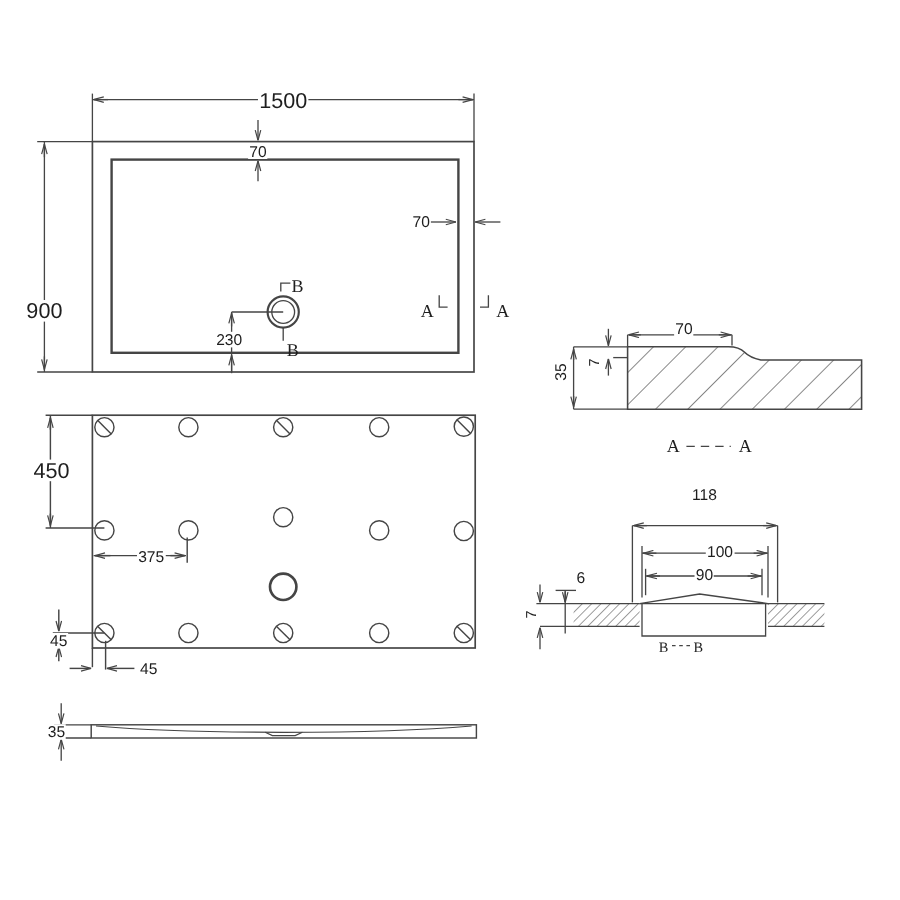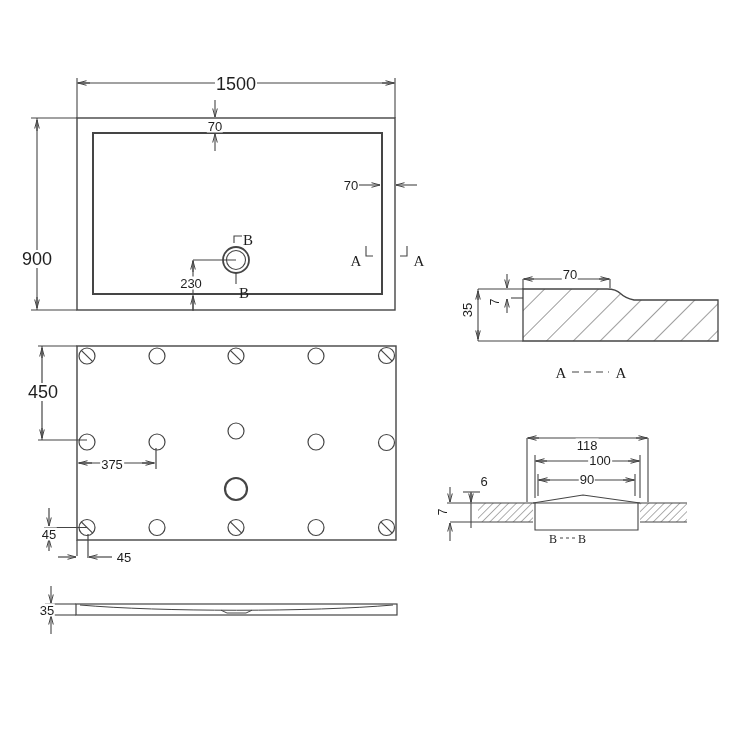--- a/index.html
+++ b/index.html
@@ -195,33 +195,33 @@
 <div class="lbl" style="left:215px;top:126px;">70</div>
 <div class="lbl lbl-lg" style="left:37px;top:213px;margin-top:46px;">900</div>
 <div class="lbl" style="left:351px;top:185px;">70</div>
 <div class="lbl" style="left:191px;top:283px;text-align:center;">230</div>
 <div class="lbl ser" style="left:248px;top:240px;">B</div>
 <div class="lbl ser" style="left:244px;top:293px;">B</div>
 <div class="lbl ser" style="left:356px;top:261px;">A</div>
 <div class="lbl ser" style="left:419px;top:261px;">A</div>
 
 <div class="lbl lbl-lg" style="left:43px;top:392px;text-align:right;">450</div>
-<div class="lbl" style="left:112px;top:464px;">375</div>
+<div class="lbl" style="left:126px;top:464px;">375</div>
 <div class="lbl" style="left:49px;top:534px;">45</div>
 <div class="lbl" style="left:124px;top:557px;">45</div>
 
 <div class="lbl" style="left:47px;top:610px;">35</div>
 
 <div class="lbl" style="left:570px;top:274px;">70</div>
 <div class="lbl lbl-sm rot" style="left:495px;top:302px;">7</div>
 <div class="lbl rot" style="left:467px;top:310px;">35</div>
 <div class="lbl ser" style="left:561px;top:373px;">A</div>
 <div class="lbl ser" style="left:621px;top:373px;">A</div>
 
-<div class="lbl" style="left:587px;top:445px;">118</div>
+<div class="lbl" style="left:587px;top:412px;">118</div>
 <div class="lbl" style="left:600px;top:460px;">100</div>
 <div class="lbl" style="left:587px;top:479px;">90</div>
 <div class="lbl" style="left:484px;top:481px;">6</div>
 <div class="lbl lbl-sm rot" style="left:443px;top:512px;">7</div>
 <div class="lbl ser-sm" style="left:553px;top:539px;">B</div>
 <div class="lbl ser-sm" style="left:582px;top:539px;">B</div>
 
 </div>
 
 </body></html>

